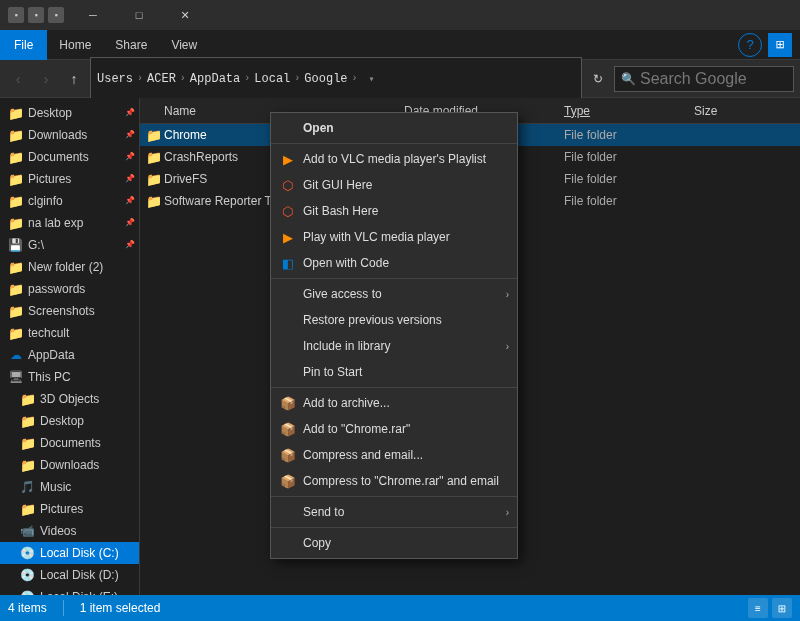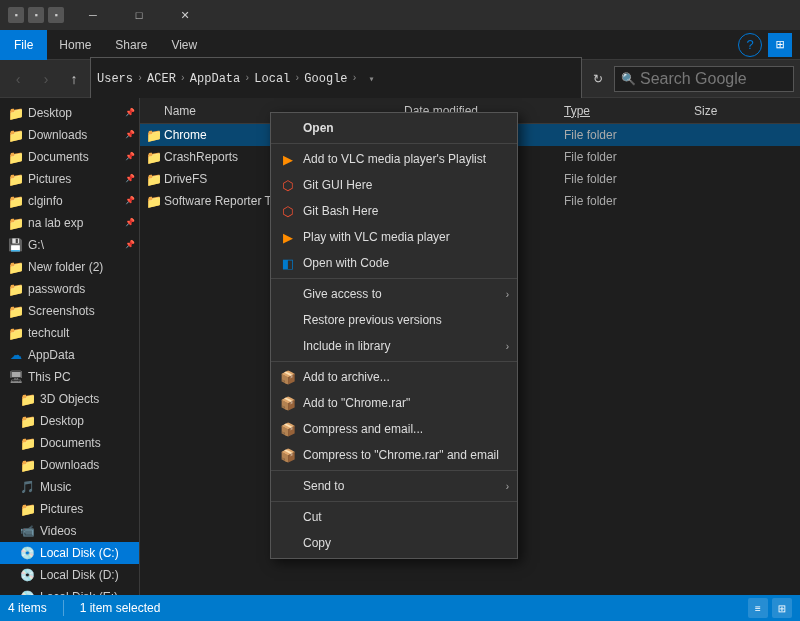--- a/index.html
+++ b/index.html
@@ -533,20 +533,21 @@
       <div class="ctx-sep"></div>
       <div class="ctx-item">
         Give access to
         <span class="ctx-arrow">›</span>
       </div>
       <div class="ctx-item">Restore previous versions</div>
       <div class="ctx-item">
         Include in library
         <span class="ctx-arrow">›</span>
       </div>
+      <div class="ctx-item">Pin to Start</div>
       <div class="ctx-sep"></div>
       <div class="ctx-item">
         <span class="ctx-icon winrar-icon">📦</span>
         Add to archive...
       </div>
       <div class="ctx-item">
         <span class="ctx-icon winrar-icon">📦</span>
         Add to "Chrome.rar"
       </div>
       <div class="ctx-item">
@@ -556,21 +557,20 @@
       <div class="ctx-item">
         <span class="ctx-icon winrar-icon">📦</span>
         Compress to "Chrome.rar" and email
       </div>
       <div class="ctx-sep"></div>
       <div class="ctx-item">
         Send to
         <span class="ctx-arrow">›</span>
       </div>
       <div class="ctx-sep"></div>
-      <div class="ctx-item">Cut</div>
       <div class="ctx-item">Copy</div>
 
     </div>
   </div>
 </div>
 
 <div id="status-bar">
   <span>4 items</span>
   <div class="status-sep"></div>
   <span>1 item selected</span>

